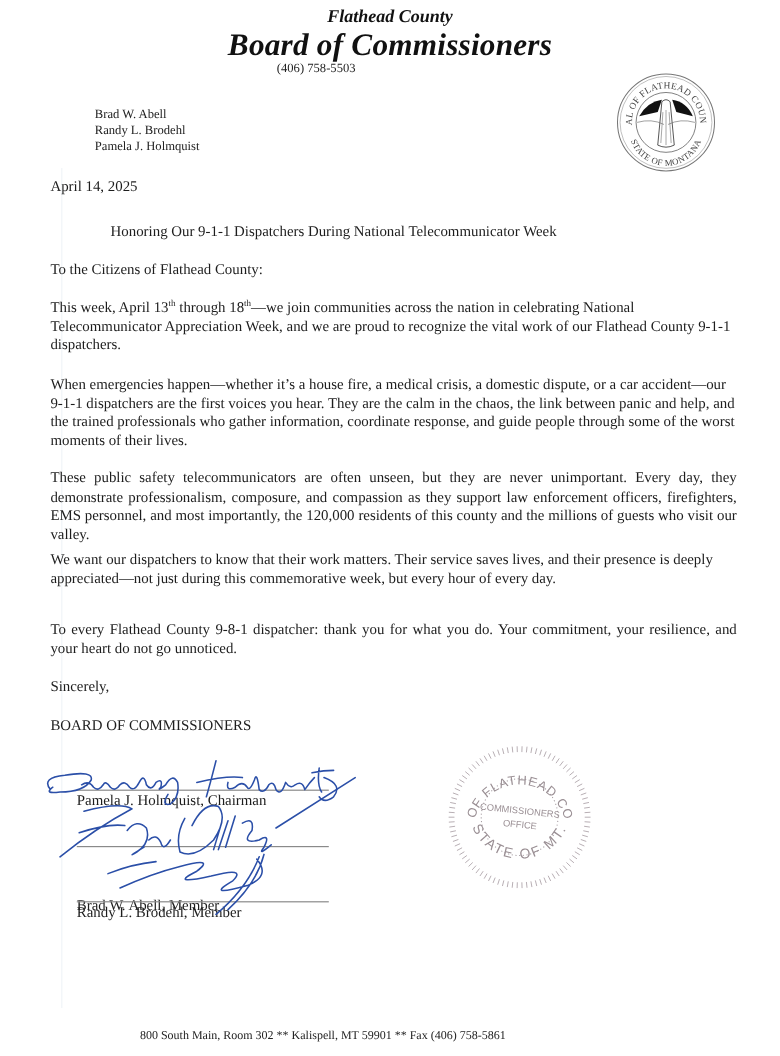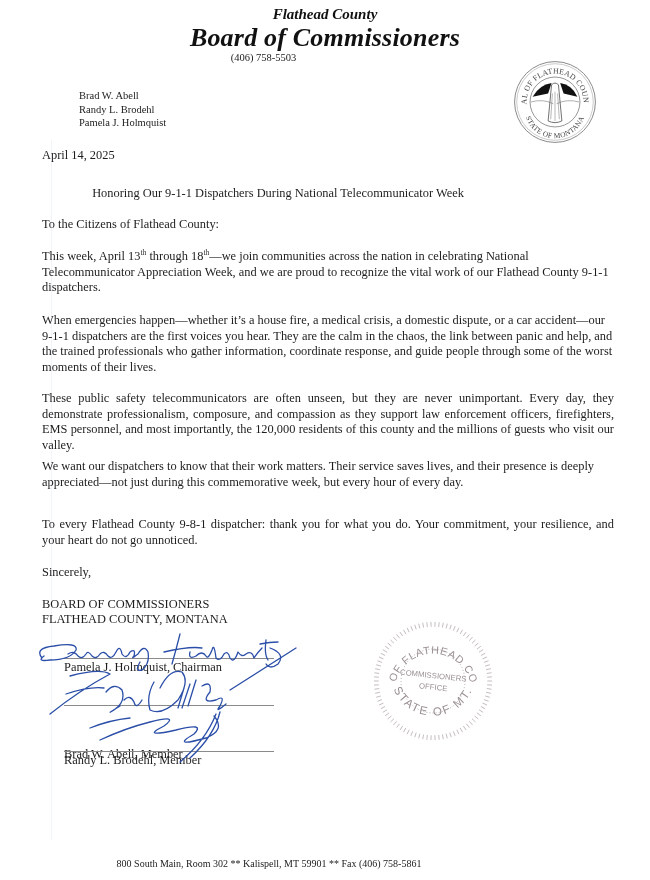--- a/index.html
+++ b/index.html
@@ -76,21 +76,20 @@
 
 <div class="abs body-text p1"><span>This week, April 13</span><sup>th</sup><span> through 18</span><sup>th</sup><span>—we join communities across the nation in celebrating National Telecommunicator Appreciation Week, and we are proud to recognize the vital work of our Flathead County 9-1-1 dispatchers.</span></div>
 <div class="abs body-text p2">When emergencies happen—whether it’s a house fire, a medical crisis, a domestic dispute, or a car accident—our 9-1-1 dispatchers are the first voices you hear. They are the calm in the chaos, the link between panic and help, and the trained professionals who gather information, coordinate response, and guide people through some of the worst moments of their lives.</div>
 <div class="abs body-text justify p3">These public safety telecommunicators are often unseen, but they are never unimportant. Every day, they demonstrate professionalism, composure, and compassion as they support law enforcement officers, firefighters, EMS personnel, and most importantly, the 120,000 residents of this county and the millions of guests who visit our valley.</div>
 <div class="abs body-text p4">We want our dispatchers to know that their work matters. Their service saves lives, and their presence is deeply appreciated—not just during this commemorative week, but every hour of every day.</div>
 <div class="abs body-text justify p5">To every Flathead County 9-8-1 dispatcher: thank you for what you do. Your commitment, your resilience, and your heart do not go unnoticed.</div>
 
 <div class="abs body-text closing">Sincerely,</div>
 <div class="abs body-text board">
   <div>BOARD OF COMMISSIONERS</div>
-  <div>FLATHEAD COUNTY, MONTANA</div>
 </div>
 
 <div class="sig-line" style="top:658px;"></div>
 <div class="sig-name" style="top:660px;">Pamela J. Holmquist, Chairman</div>
 
 <div class="sig-line" style="top:705px;"></div>
 <div class="sig-name" style="top:707px;margin-top:40px;">Brad W. Abell, Member</div>
 
 <div class="sig-line" style="top:751px;"></div>
 <div class="sig-name" style="top:753px;">Randy L. Brodehl, Member</div>

